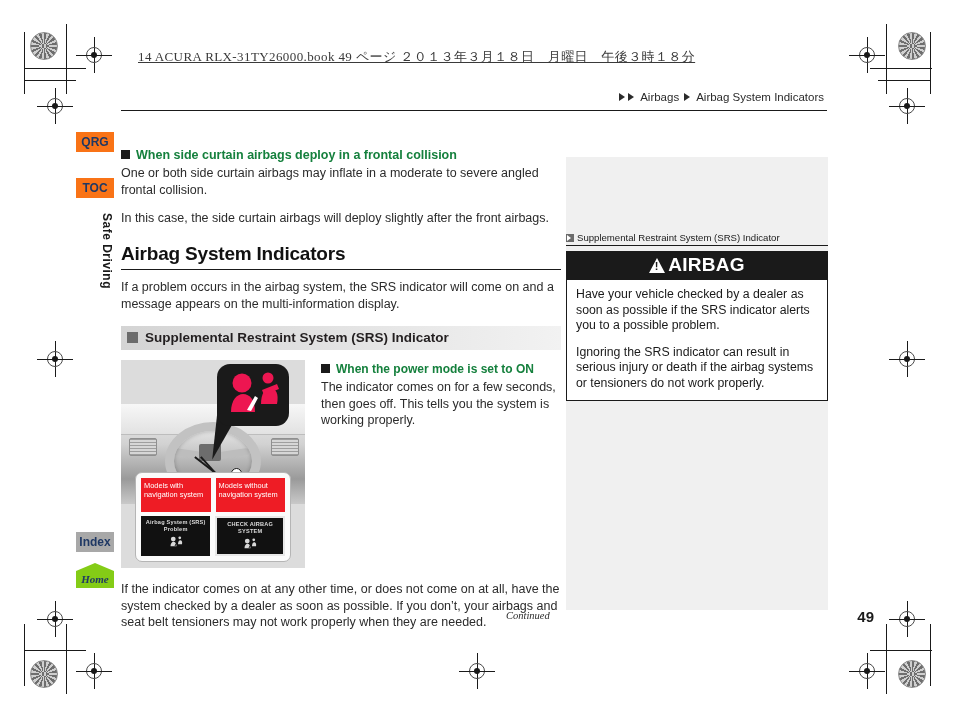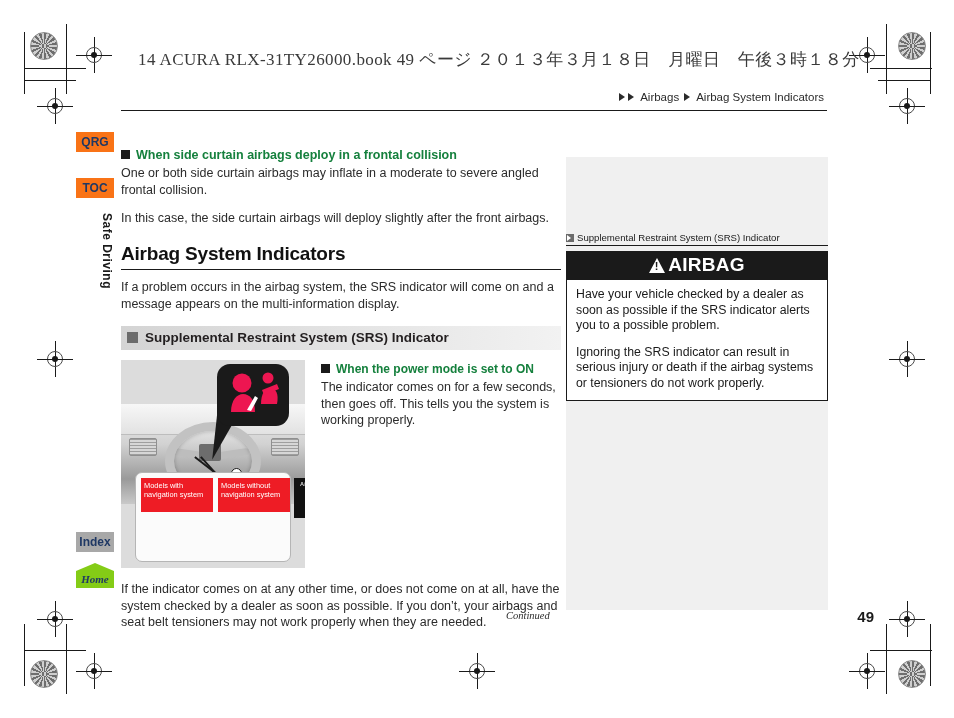--- a/index.html
+++ b/index.html
@@ -55,24 +55,25 @@
     position: absolute;
     background: #1a1a1a;
   }
 
   
   .book-header {
     position: absolute;
     left: 138px;
     top: 48px;
     font-family: "Liberation Serif", serif;
-    font-size: 17px;
+    font-size: 13px;
     color: #3a3a3a;
     letter-spacing: 0.4px;
     white-space: nowrap;
+    text-decoration: underline;
   }
 
   
   .breadcrumb {
     position: absolute;
     right: 127px;
     top: 91px;
     font-size: 11.5px;
     color: #2b2b2b;
     display: flex;
@@ -320,20 +321,21 @@
     position: absolute;
     left: 14px; top: 112px;
     width: 156px; height: 90px;
     background: #fbfbfb;
     border: 1px solid #b5b5b5;
     border-radius: 7px;
     z-index: 6;
     padding: 5px;
     box-sizing: border-box;
     display: flex;
+    flex-direction: column;
     gap: 4px;
   }
   .red-row { display: flex; gap: 5px; }
   .red-box {
     background: #ee1c25;
     color: #ffffff;
     font-size: 7.4px;
     line-height: 9.2px;
     padding: 3px 3px;
     width: 72px;

